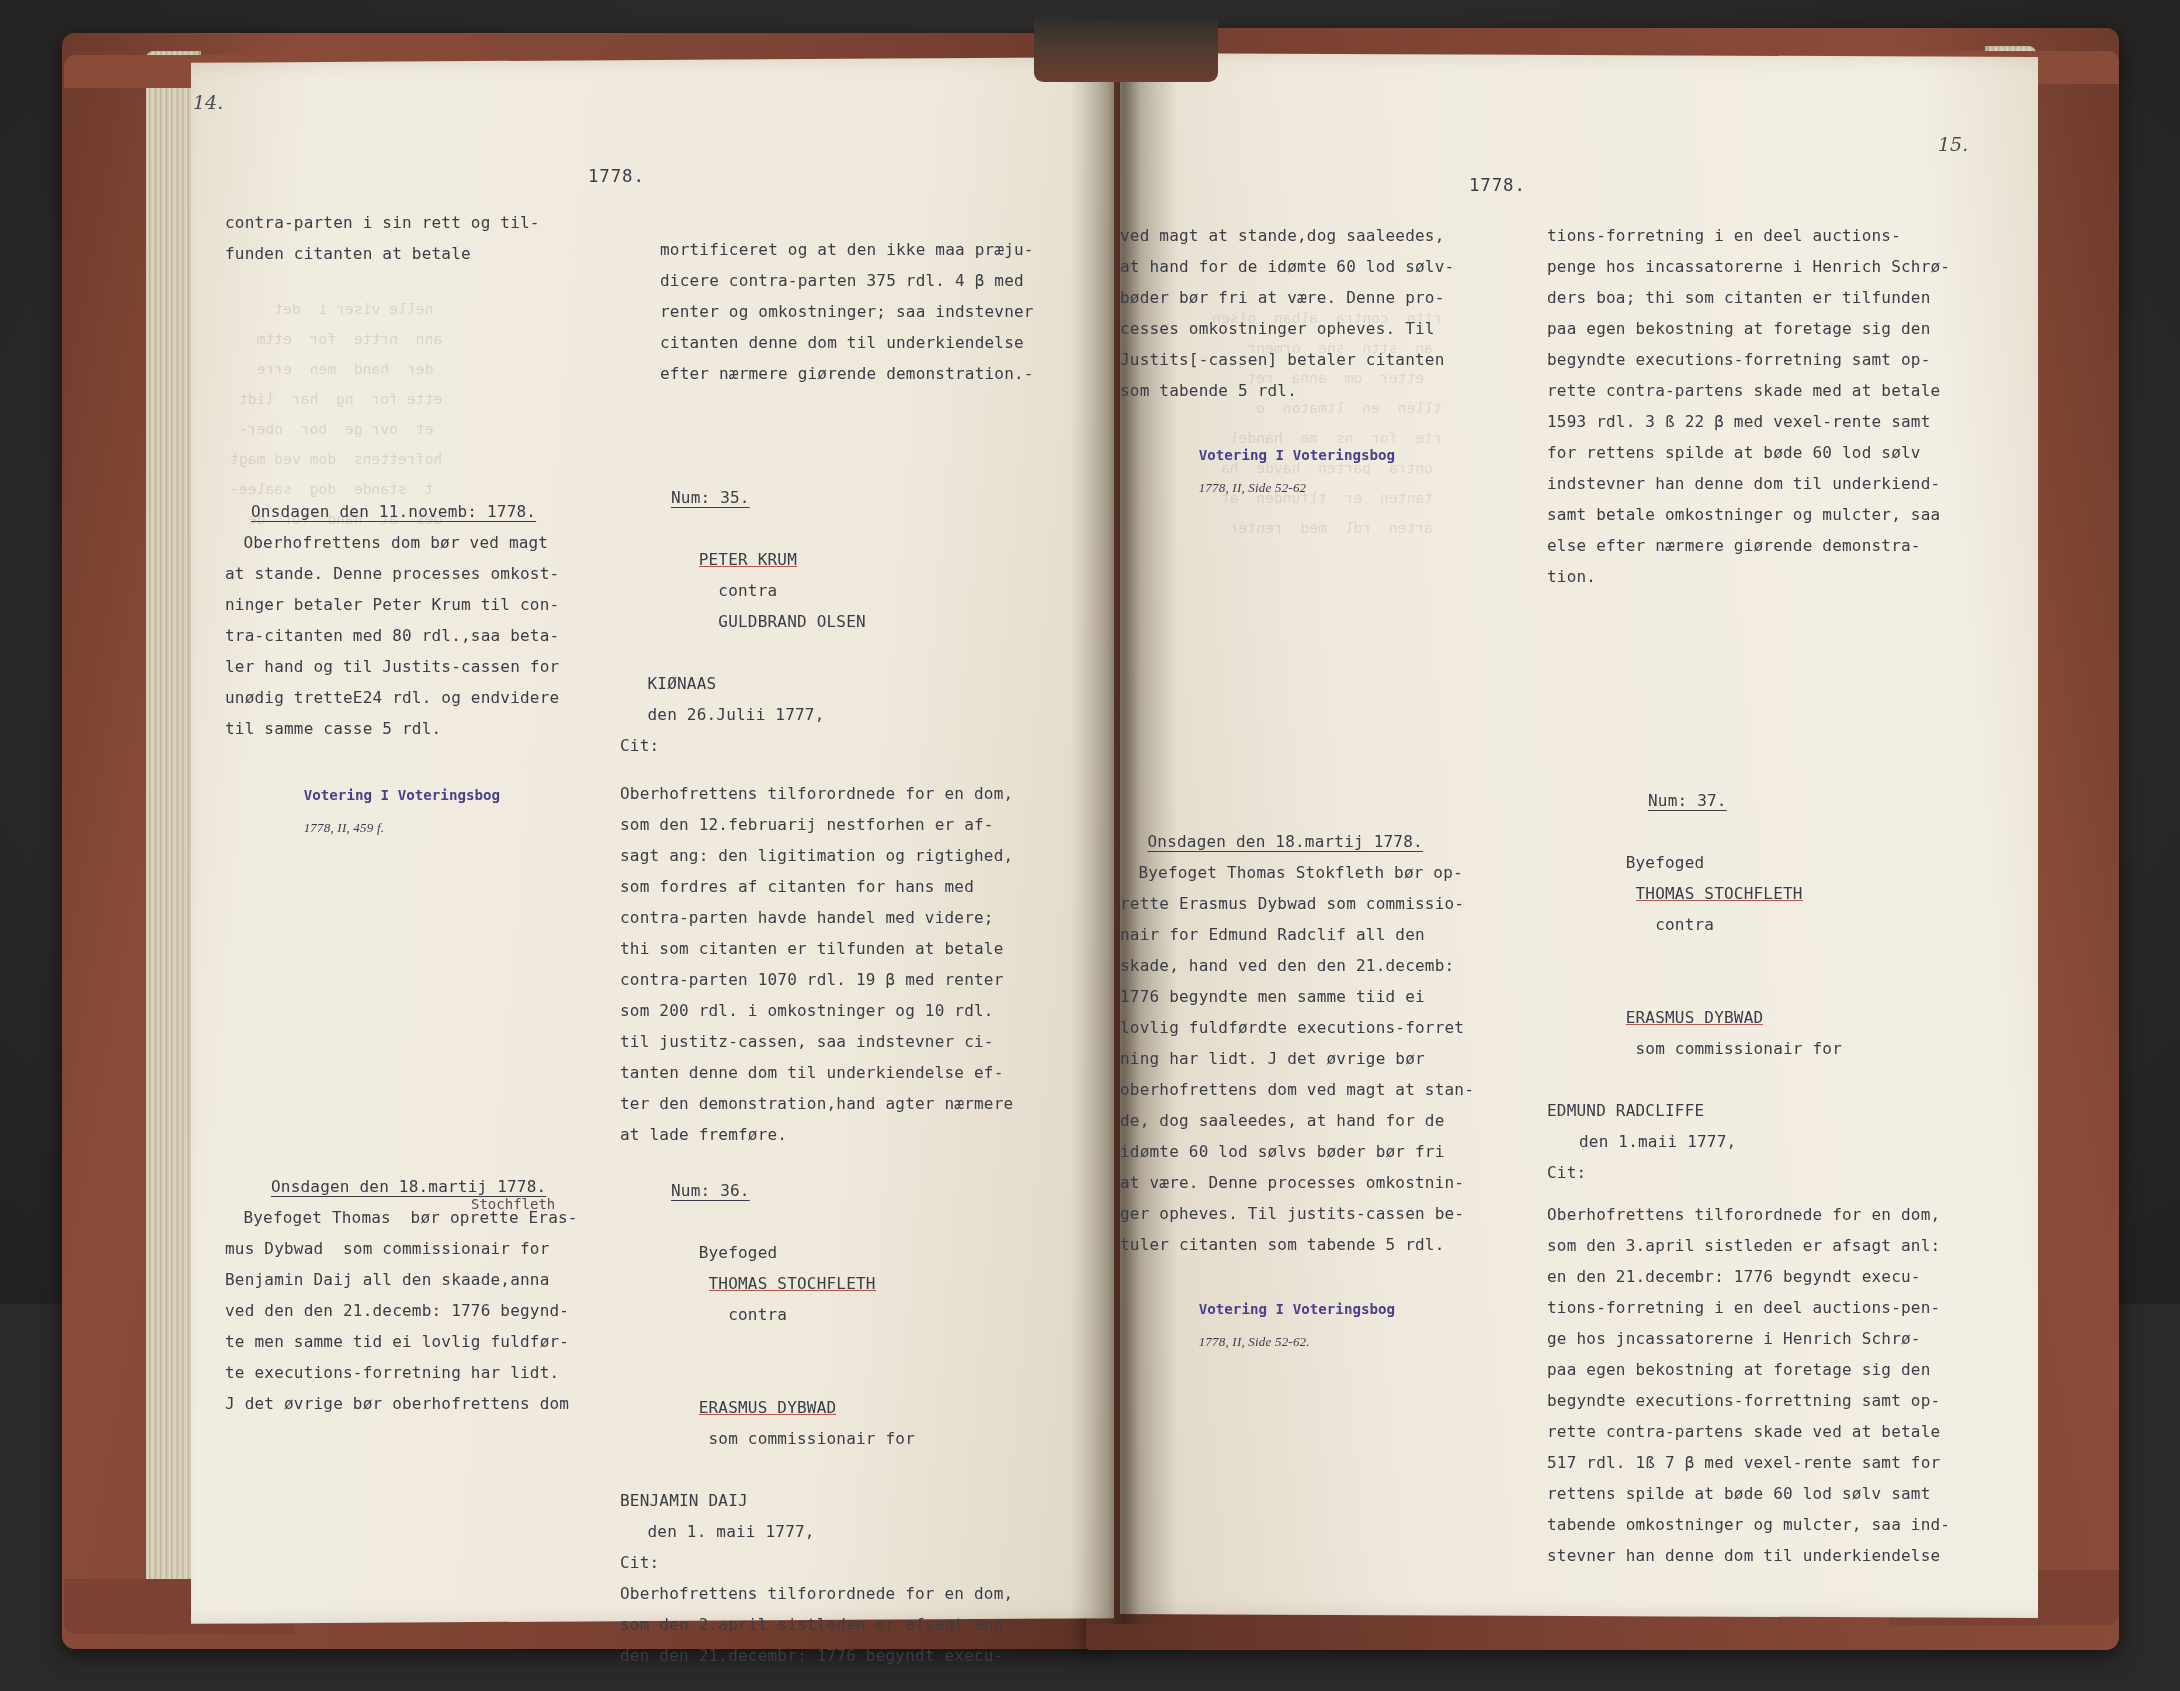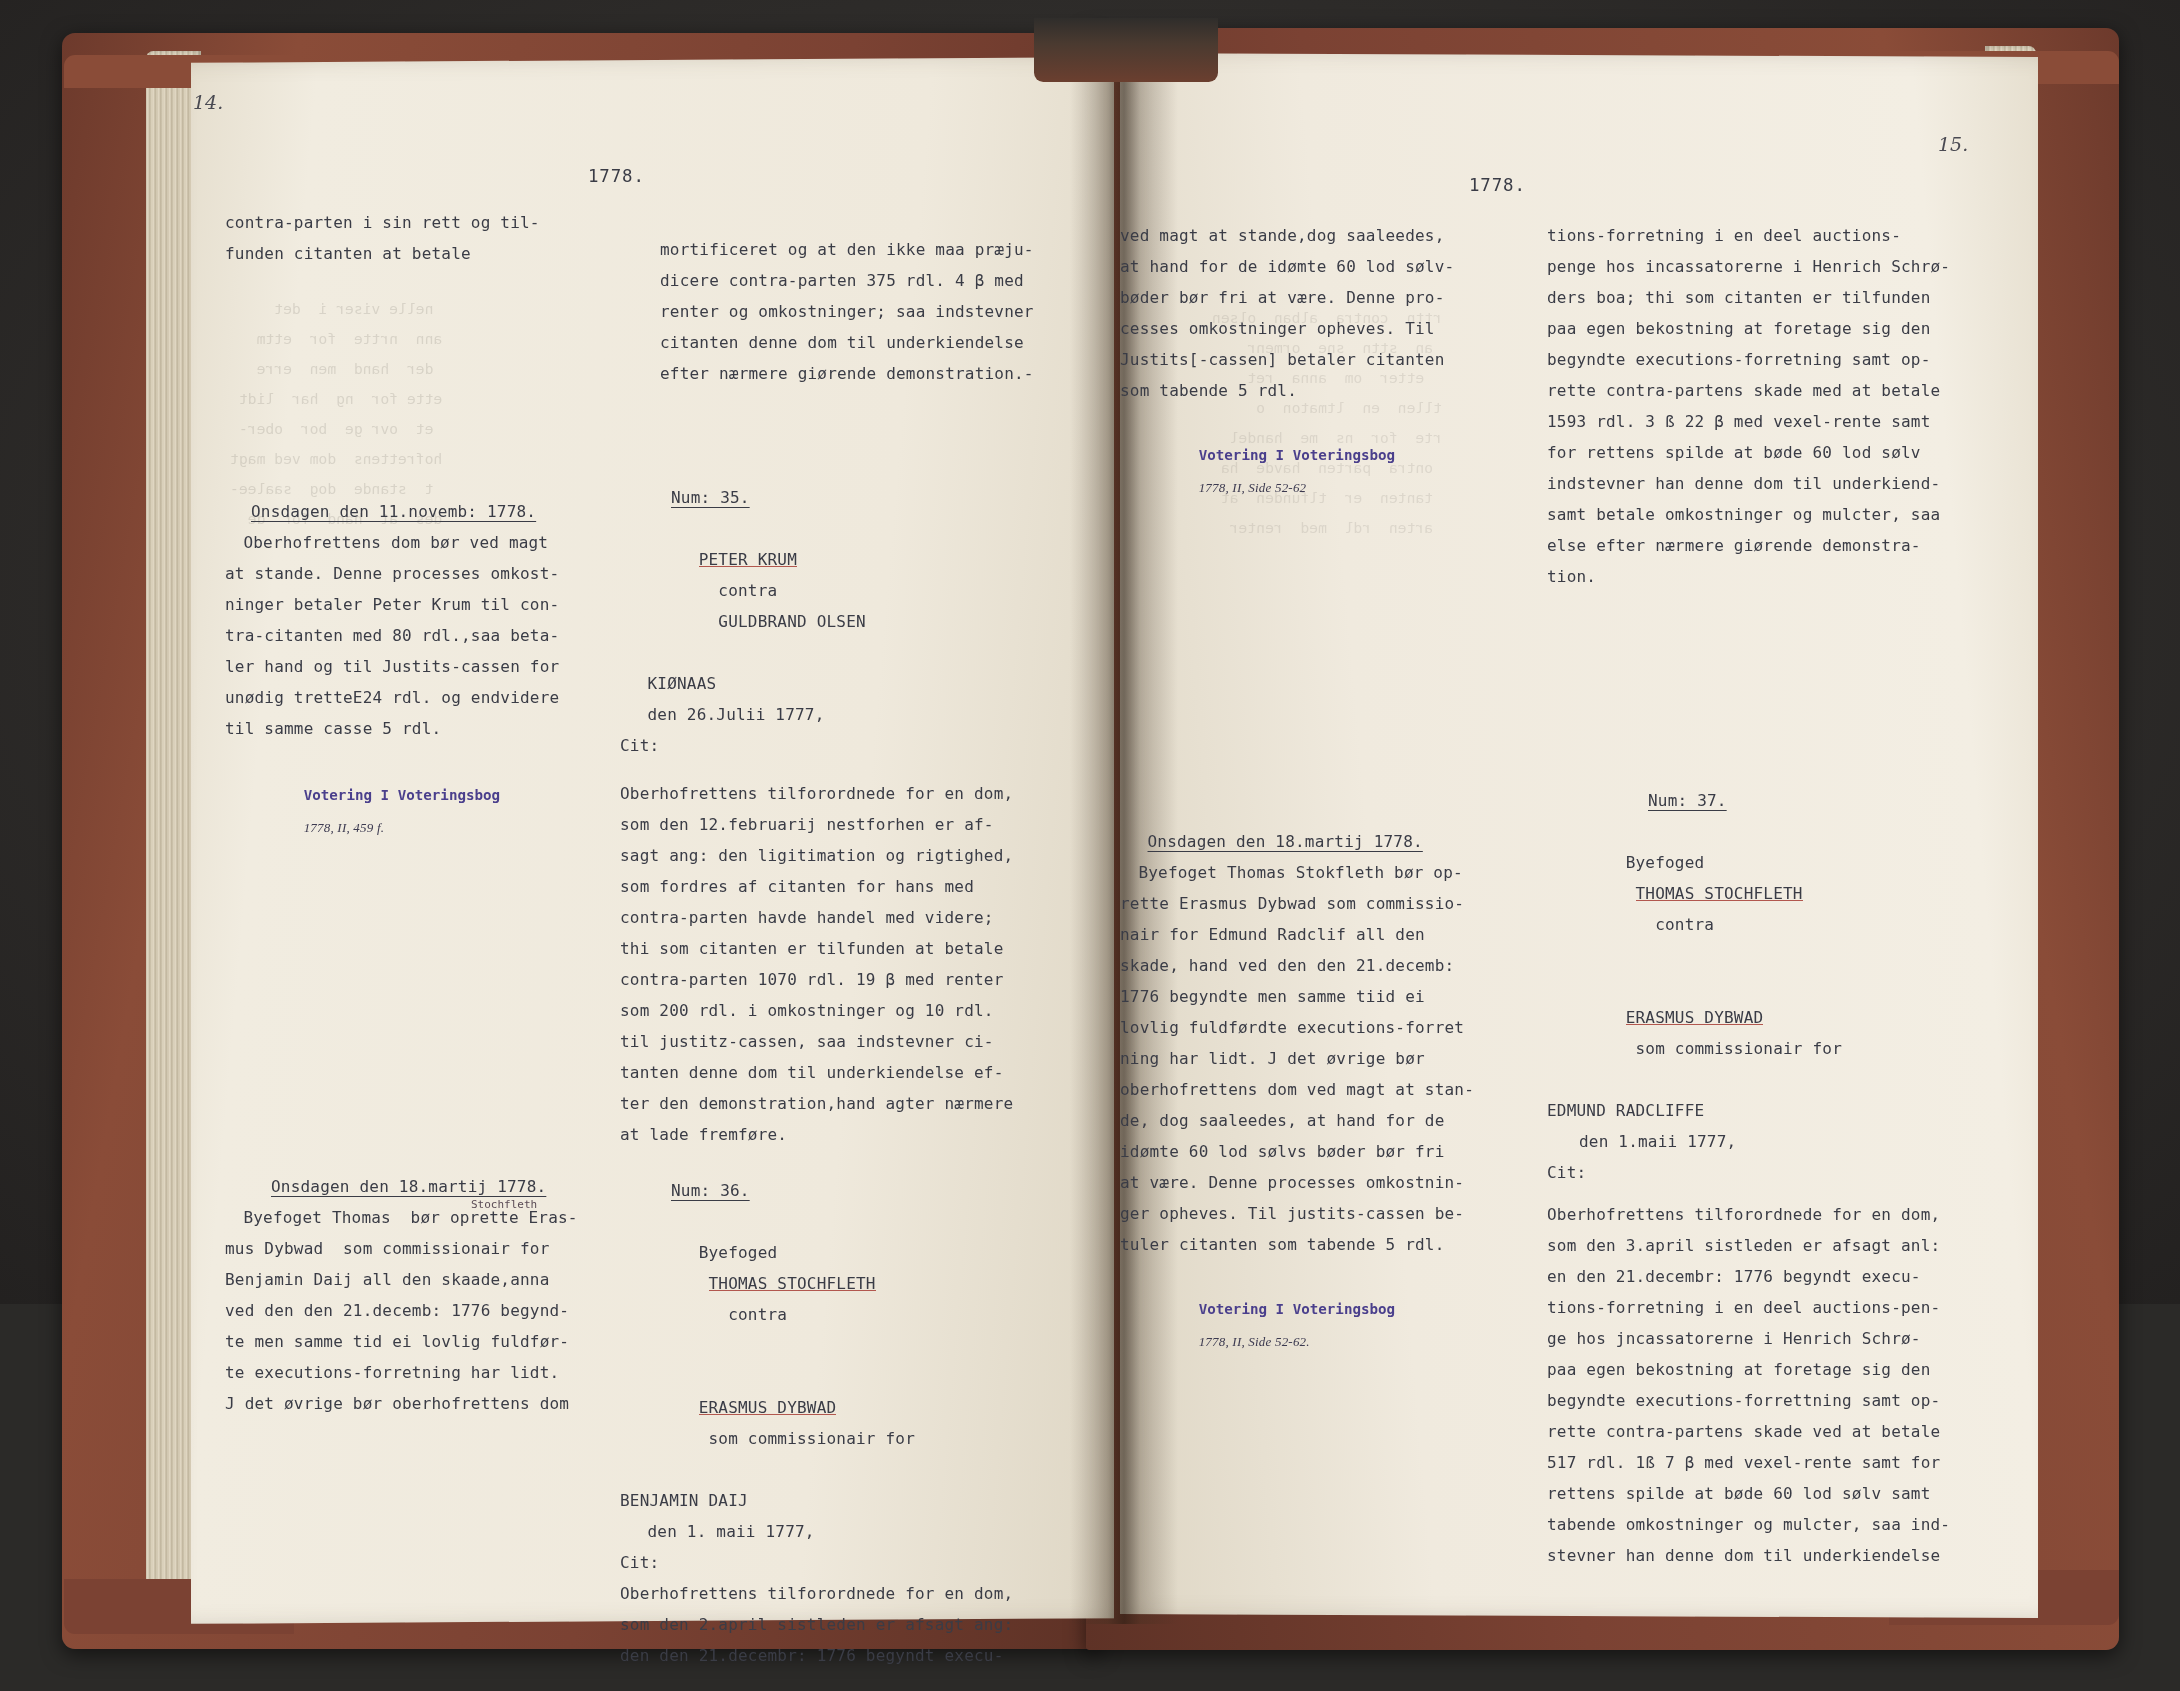--- a/index.html
+++ b/index.html
@@ -180,21 +180,21 @@
     font-size: 14.2px;
     letter-spacing: 0px;
   }
   .vot-ink {
     font-family: Liberation Serif, serif;
     font-style: italic;
     color: #3c3a50;
     font-size: 13px;
   }
   .smallins {
-    font-size: 11px;
+    font-size: 14px;
     color: #5a4b55;
   }
   
   .ghost {
     position: absolute;
     color: rgba(120,115,105,0.20);
     font-size: 14.7px;
     line-height: 30px;
     transform: scaleX(-1);
     white-space: pre;

